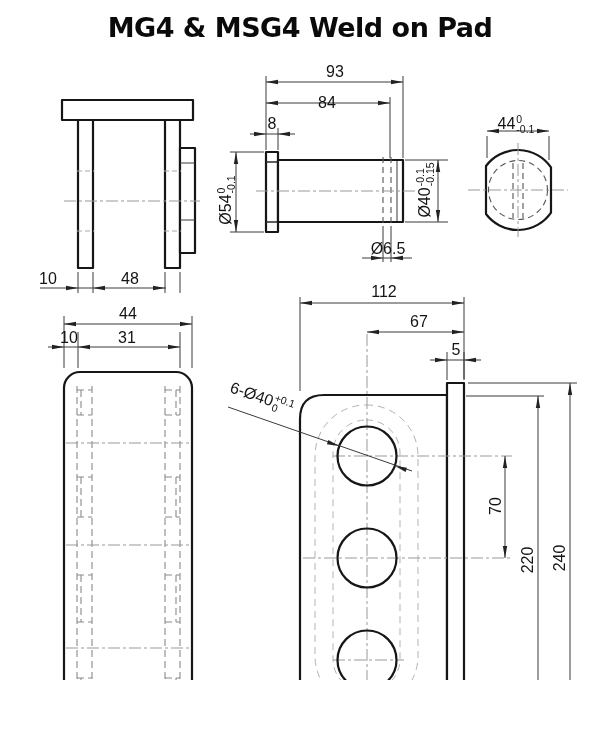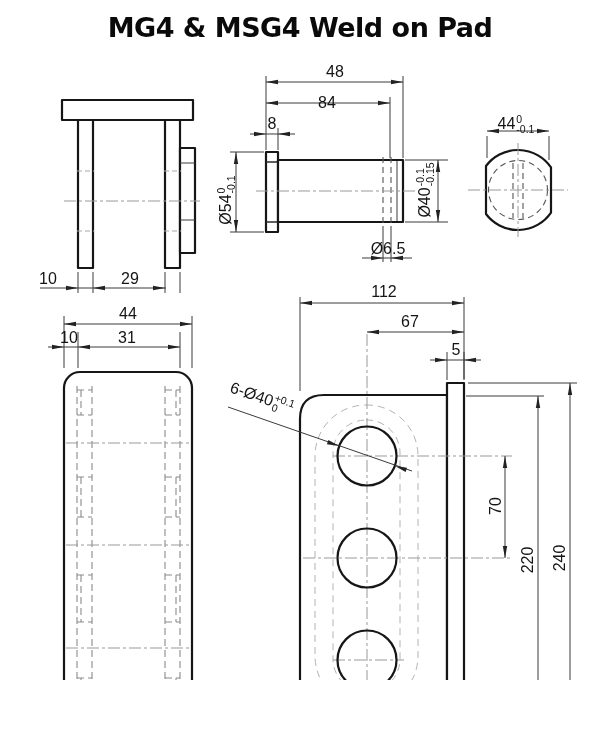--- a/index.html
+++ b/index.html
@@ -181,21 +181,21 @@
       </g>
       <g>
         <path class="thin" d="M468 383 H577 M468 734 H577"></path>
         <path class="dim" d="M570 383 V734"></path>
         <polygon class="ar" points="570,383 567.8,395 572.2,395"></polygon>
         <polygon class="ar" points="570,734 567.8,722 572.2,722"></polygon>
       </g>
     </g>
   </svg>
 
-  <div class="lbl" style="left:335px;top:72px">48</div>
+  <div class="lbl" style="left:335px;top:72px">93</div>
   <div class="lbl" style="left:327px;top:103px">84</div>
   <div class="lbl" style="left:272px;top:124px">8</div>
   <div class="lbl" style="left:388px;top:249px">Ø6.5</div>
 
   <div class="lbl v" style="left:226px;top:200px">
     <span>Ø54</span>
     <span class="tol">
       <span>0</span>
       <span>-0.1</span>
     </span>
@@ -211,28 +211,28 @@
 
   <div class="lbl" style="left:516px;top:124px">
     <span>44</span>
     <span class="tol">
       <span>0</span>
       <span>-0.1</span>
     </span>
   </div>
 
   <div class="lbl" style="left:48px;top:279px">10</div>
-  <div class="lbl" style="left:130px;top:279px">29</div>
+  <div class="lbl" style="left:130px;top:279px">48</div>
 
   <div class="lbl" style="left:128px;top:314px">44</div>
   <div class="lbl" style="left:69px;top:338px">10</div>
   <div class="lbl" style="left:127px;top:338px">31</div>
 
   <div class="lbl" style="left:384px;top:292px">112</div>
-  <div class="lbl" style="left:410px;top:322px">67</div>
+  <div class="lbl" style="left:419px;top:322px">67</div>
   <div class="lbl" style="left:456px;top:350px">5</div>
   <div class="lbl v" style="left:496px;top:506px">70</div>
   <div class="lbl v" style="left:528px;top:560px">220</div>
   <div class="lbl v" style="left:560px;top:558px">240</div>
 
   <div class="lbl slant" style="left:262px;top:398px">
     <span>6-Ø40</span>
     <span class="tol">
       <span>+0.1</span>
       <span>0</span>

